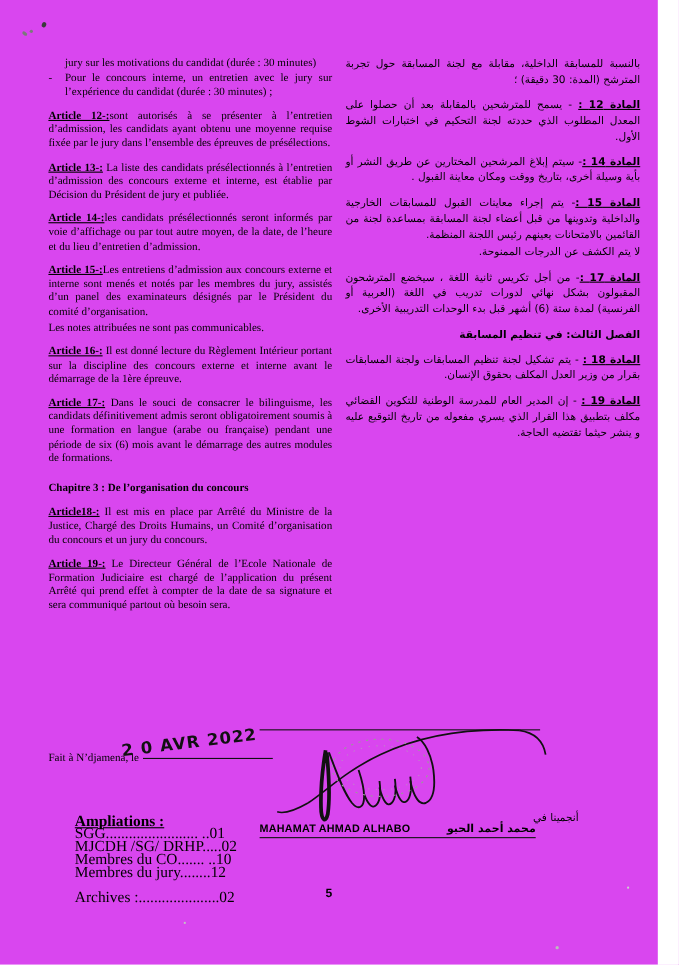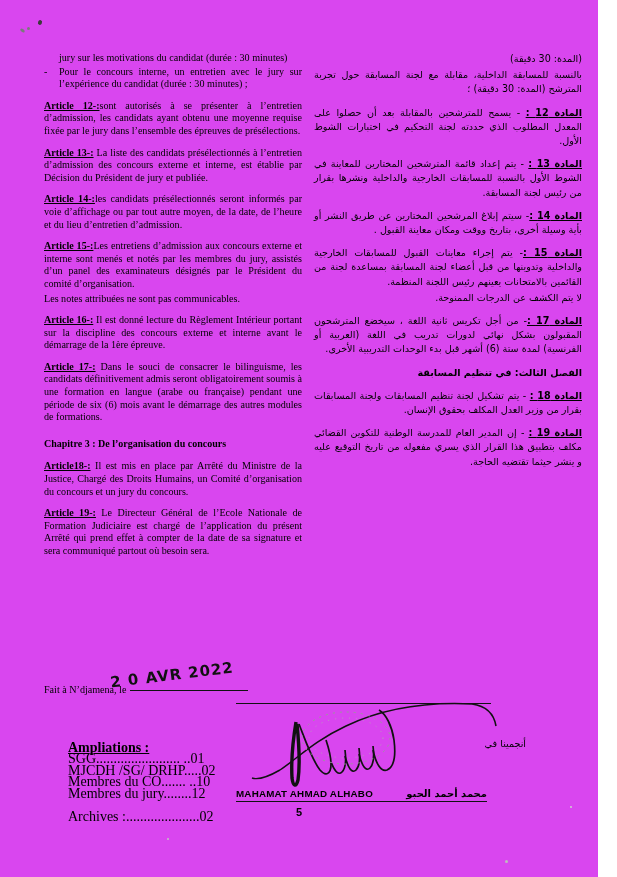--- a/index.html
+++ b/index.html
@@ -109,21 +109,21 @@
     font-size: 14px;
     line-height: 11.4px;
   }
   .ampliations .head { font-weight: bold; text-decoration: underline; }
   .ampliations .row { white-space: pre; }
   .ampliations .gap { margin-top: 12px; }
 
   .sigblock {
     position: absolute;
     left: 236px;
-    top: 700px;
+    top: 660px;
     width: 264px;
     height: 110px;
   }
   .sig-rule-top {
     position: absolute; left: 0; top: 3px; width: 255px; height: 0;
     border-top: 1.3px solid #111;
   }
   .sig-curve { position: absolute; left: 0; top: 0; }
   .sigline {
     position: absolute;
@@ -200,26 +200,24 @@
     <p><span class="artlabel">Article 17-:</span><span> Dans le souci de consacrer le bilinguisme, les candidats définitivement admis seront obligatoirement soumis à une formation en langue (arabe ou française) pendant une période de six (6) mois avant le démarrage des autres modules de formations.</span></p>
 
     <div class="chapitre">Chapitre 3 : De l’organisation du concours</div>
 
     <p><span class="artlabel">Article18-:</span><span> Il est mis en place par Arrêté du Ministre de la Justice, Chargé des Droits Humains, un Comité d’organisation du concours et un jury du concours.</span></p>
 
     <p><span class="artlabel">Article 19-:</span><span> Le Directeur Général de l’Ecole Nationale de Formation Judiciaire est chargé de l’application du présent Arrêté qui prend effet à compter de la date de sa signature et sera communiqué partout où besoin sera.</span></p>
   </div>
 
   <div class="col-ar">
-    <p class="tight" style="text-align:center">(المدة: 30 دقيقة)</p>
     <p>بالنسبة للمسابقة الداخلية، مقابلة مع لجنة المسابقة حول تجربة المترشح (المدة: 30 دقيقة) ؛</p>
 
     <p><span class="artlabel">المادة 12 :</span><span> - يسمح للمترشحين بالمقابلة بعد أن حصلوا على المعدل المطلوب الذي حددته لجنة التحكيم في اختبارات الشوط الأول.</span></p>
 
-    <p><span class="artlabel">المادة 13 :</span><span> - يتم إعداد قائمة المترشحين المختارين للمعاينة في الشوط الأول بالنسبة للمسابقات الخارجية والداخلية ونشرها بقرار من رئيس لجنة المسابقة.</span></p>
 
     <p><span class="artlabel">المادة 14 :</span><span>- سيتم إبلاغ المرشحين المختارين عن طريق النشر أو بأية وسيلة أخرى، بتاريخ ووقت ومكان معاينة القبول .</span></p>
 
     <p class="tight"><span class="artlabel">المادة 15 :</span><span>- يتم إجراء معاينات القبول للمسابقات الخارجية والداخلية وتدوينها من قبل أعضاء لجنة المسابقة بمساعدة لجنة من القائمين بالامتحانات يعينهم رئيس اللجنة المنظمة.</span></p>
     <p>لا يتم الكشف عن الدرجات الممنوحة.</p>
 
 
     <p><span class="artlabel">المادة 17 :</span><span>- من أجل تكريس ثانية اللغة ، سيخضع المترشحون المقبولون بشكل نهائي لدورات تدريب في اللغة (العربية أو الفرنسية) لمدة ستة (6) أشهر قبل بدء الوحدات التدريبية الأخرى.</span></p>
 
     <p class="ar-chapitre">الفصل الثالث: في تنظيم المسابقة</p>

